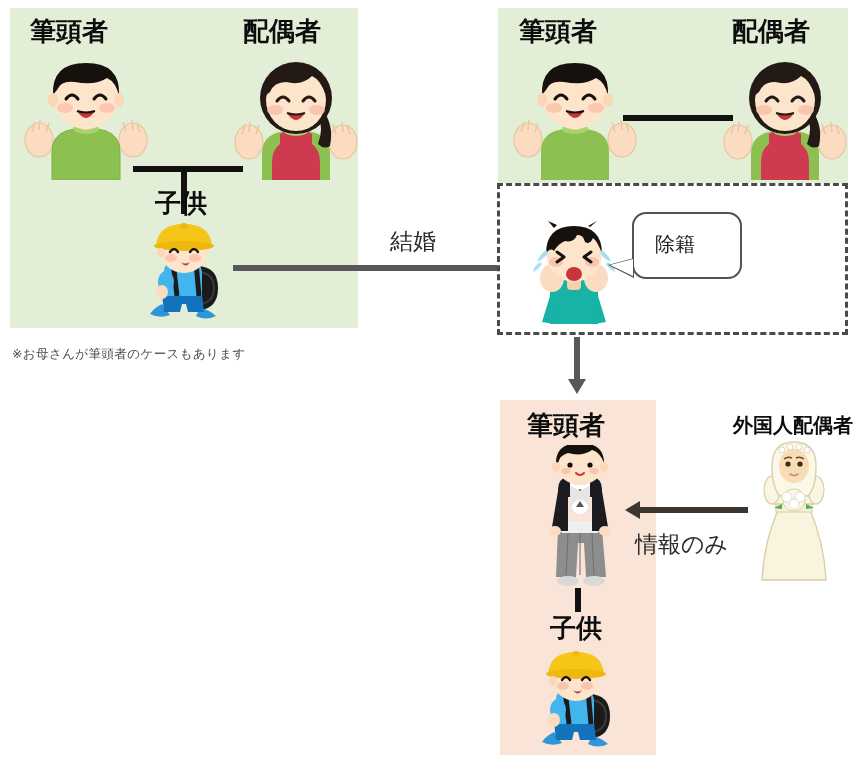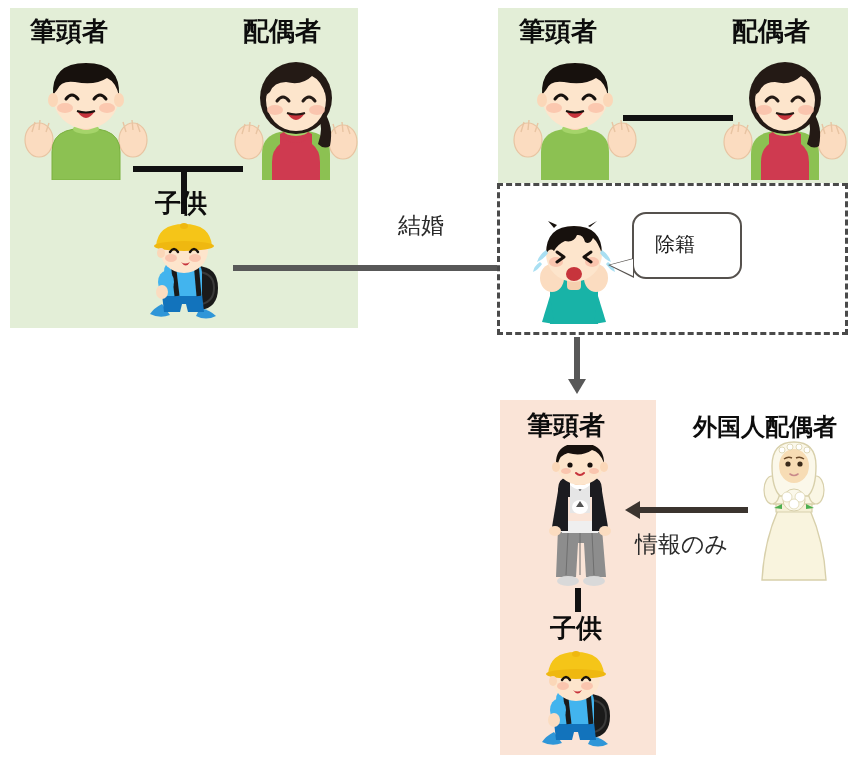--- a/index.html
+++ b/index.html
@@ -33,21 +33,21 @@
   }
 
   .label {
     position: absolute;
     color: #0d0d0d;
     font-weight: bold;
     white-space: nowrap;
     line-height: 1;
   }
   .label-26 { font-size: 26px; }
-  .label-24 { font-size: 24px; }
+  .label-24 { font-size: 20px; margin-left: 40px; }
 
   .plain-label {
     position: absolute;
     color: #2b2b2b;
     font-weight: normal;
     white-space: nowrap;
     line-height: 1;
     font-size: 23px;
   }
   .footnote {
@@ -245,22 +245,23 @@
       <ellipse cx="23" cy="31" rx="4" ry="5" fill="#fbd7b8"></ellipse>
 
       <ellipse cx="33" cy="36" rx="6" ry="4" fill="#f9bda6" opacity="0.8"></ellipse>
       <ellipse cx="57" cy="36" rx="6" ry="4" fill="#f9bda6" opacity="0.8"></ellipse>
       <path d="M32 30 q4 -6 8 0" stroke="#17110d" stroke-width="2.4" fill="none" stroke-linecap="round"></path>
       <path d="M52 30 q4 -6 8 0" stroke="#17110d" stroke-width="2.4" fill="none" stroke-linecap="round"></path>
       <path d="M43 40 q5 7 9 0 q-5 3 -9 0 z" fill="#c7343c"></path>
     </svg>
   </div>
 
-
-  <div class="plain-label" style="left:390px; top:214px;margin-left:8px;">結婚</div>
+  <div class="footnote" style="left:12px; top:348px;">※お母さんが筆頭者のケースもあります</div>
+
+  <div class="plain-label" style="left:390px; top:230px;">結婚</div>
   <div class="arrow-line" style="left:233px; top:265px; width:275px; height:6px;"></div>
   <div class="arrow-head arrow-head-right" style="left:506px; top:259px;"></div>
 
   <div class="panel panel-green" style="left:498px; top:8px; width:350px; height:175px;">
   </div>
 
   <div class="label label-26" style="left:519px; top:18px;">筆頭者</div>
 
   <div class="label label-26" style="left:732px; top:18px;">配偶者</div>
 

